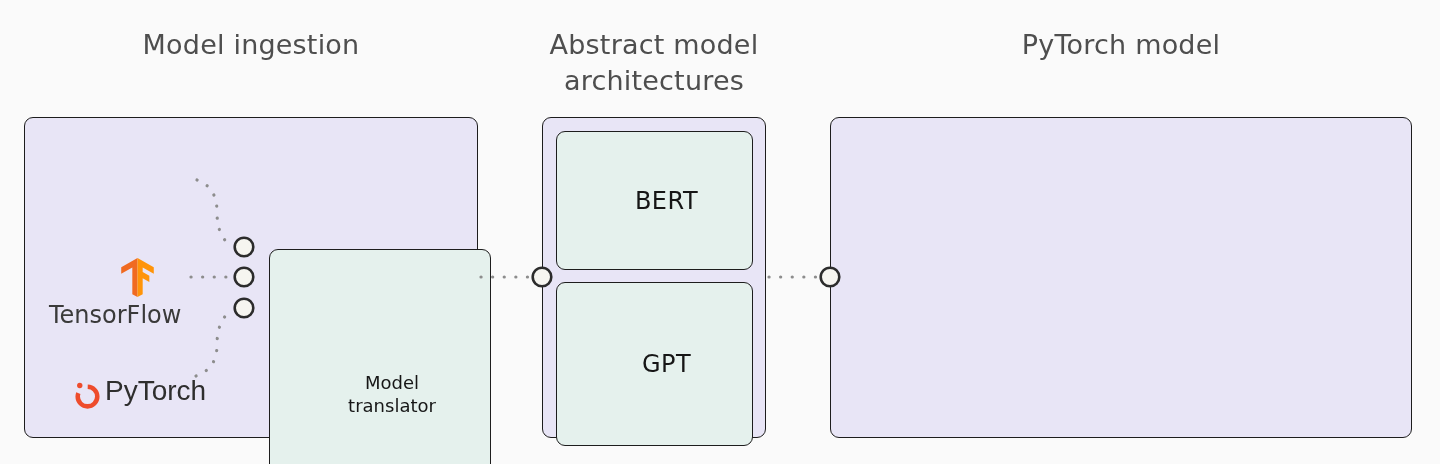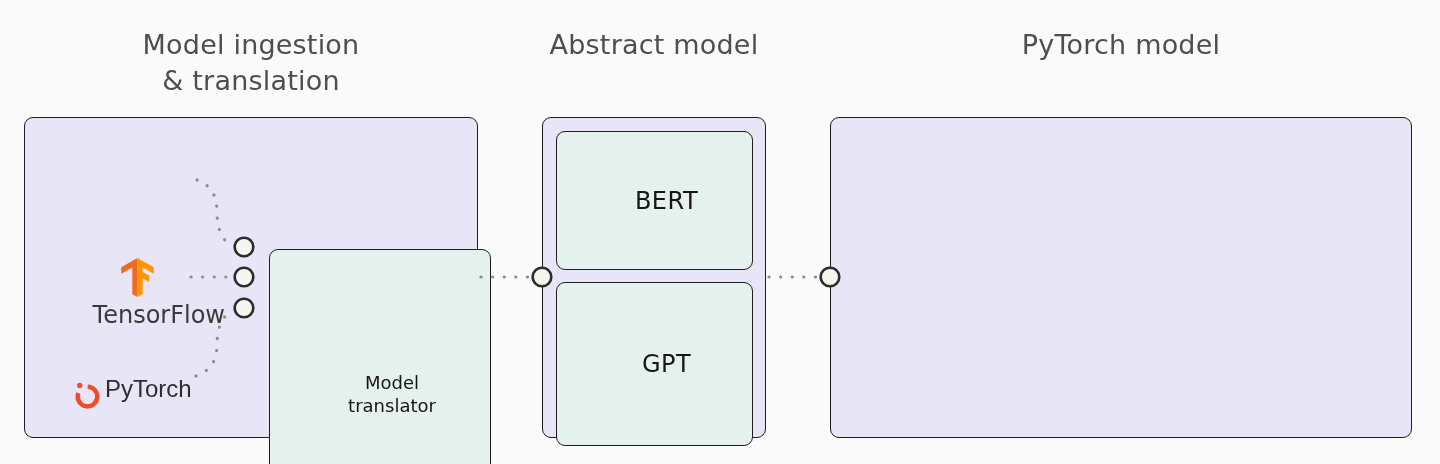--- a/index.html
+++ b/index.html
@@ -26,42 +26,42 @@
 
   .mintbox{position:absolute;background:var(--box);border:1.5px solid var(--outline);
     border-radius:9px;box-sizing:border-box;display:flex;flex-direction:column;
     align-items:center;justify-content:center;text-align:center;color:var(--text_dark);padding-left:24px;}
   #translator-box{left:244px;top:131px;width:222px;height:290px;font-size:18px;line-height:23px;}
   #bert-box{left:556px;top:131px;width:197px;height:139px;font-size:24px;letter-spacing:0.5px;}
   #gpt-box{left:556px;top:282px;width:197px;height:164px;font-size:24px;letter-spacing:0.5px;}
 
   .fw-icon{position:absolute;}
   #tf-icon{left:94px;top:139px;width:37px;height:41px;}
-  #tf-label{position:absolute;left:24px;top:183px;width:176px;text-align:right;
+  #tf-label{position:absolute;left:24px;top:183px;width:176px;text-align:left;
     font-size:24px;color:#3a3a3a;}
   #pt-icon{left:46px;top:260px;width:33px;height:33px;}
-  #pt-label{position:absolute;left:80px;top:257px;font-size:24px;color:#2e2e2e;
+  #pt-label{position:absolute;left:80px;top:257px;font-size:28px;color:#2e2e2e;
     font-family:"Liberation Sans",sans-serif;}
 
   .wires{position:absolute;left:0;top:0;width:1440px;height:464px;pointer-events:none;}
   .wire{fill:none;stroke:var(--wire_dot);stroke-width:3.2;stroke-linecap:round;
     stroke-dasharray:0.1 11.5;}
   .port{fill:var(--port_fill);stroke:#2c2c2c;stroke-width:2.6;}
 </style>
 </head>
 <body>
 
 <div class="stage">
 
   <div class="col-title" id="title-ingestion">
     <span>Model ingestion</span>
-    <span>&amp; translation</span>
   </div>
   <div class="col-title" id="title-arch">
     <span>Abstract model</span>
+    <span>architectures</span>
   </div>
   <div class="col-title" id="title-runtime">
     <span>PyTorch model</span>
   </div>
 
   <section class="panel" id="panel-ingestion">
     <svg class="fw-icon" id="tf-icon" viewBox="0 0 100 110" aria-hidden="true">
       <polygon fill="var(--tf_orange_dark)" points="50,2 6,27 6,45 36,28 36,100 50,108"></polygon>
       <polygon fill="var(--tf_orange_light)" points="50,2 94,27 94,45 64,28 64,40 82,50 82,67 64,57 64,100 50,108"></polygon>
     </svg>

